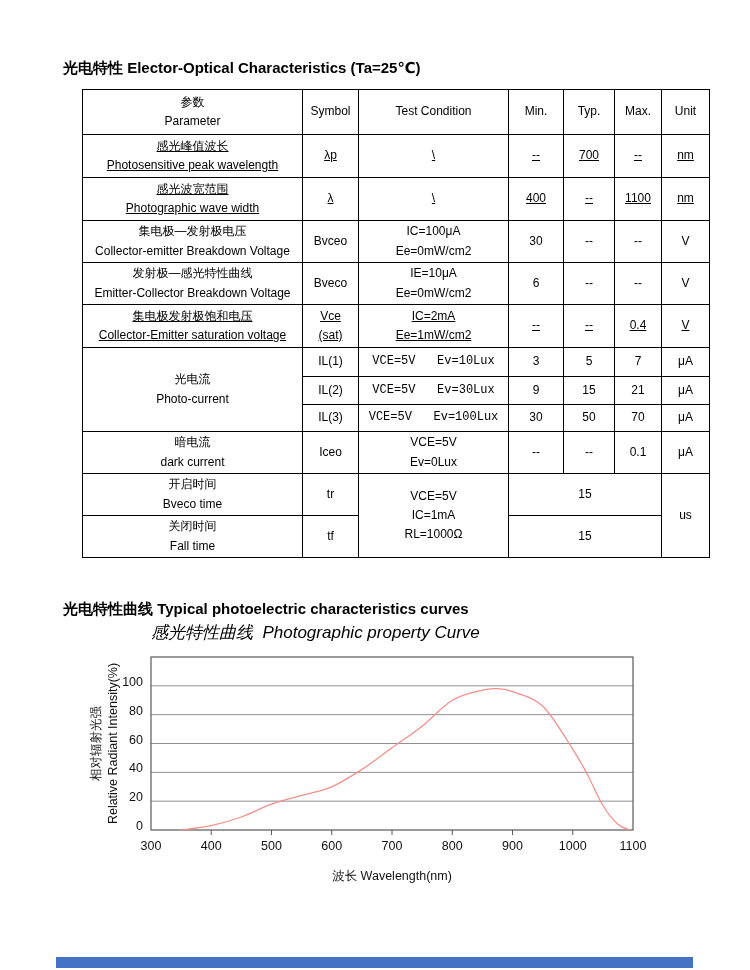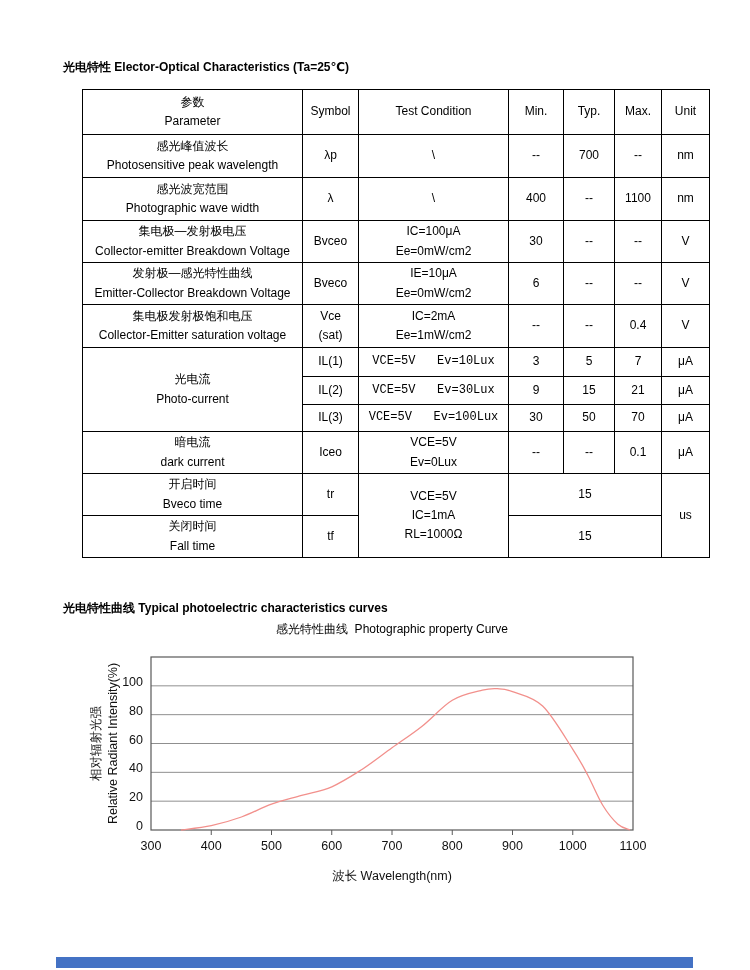--- a/index.html
+++ b/index.html
@@ -2,43 +2,43 @@
 <html><head>
 <meta charset="utf-8">
 <style>
   html,body{margin:0;padding:0;}
   body{
     width:750px;height:970px;position:relative;background:#ffffff;
     font-family:"Liberation Sans","DejaVu Sans",sans-serif;color:#000;
     overflow:hidden;
   }
   .section-title{
-    position:absolute;left:63px;font-size:12px;font-weight:bold;
+    position:absolute;left:63px;font-size:15px;font-weight:bold;
     letter-spacing:0;white-space:pre;
   }
   #title-eo{top:59px;}
   #title-curves{top:600px;}
 
   
   table.eo{
     position:absolute;left:63px;top:89px;width:627px;
     border-collapse:collapse;table-layout:fixed;font-size:12px;margin-left:19px;
   }
   table.eo td, table.eo th{
     border:1px solid #000;text-align:center;vertical-align:middle;
     font-weight:normal;padding:0 2px;line-height:1.6;
   }
   .pre{white-space:pre-wrap;font-family:Liberation Mono, monospace;}
-  tr.h45{height:45px;} tr.h43{height:43px;} tr.h42{height:42px;}
+  tr.h45{height:45px;} tr.h43{height:43px;text-decoration:underline;} tr.h42{height:42px;}
   tr.h29{height:29px;} tr.h28{height:28px;} tr.h27{height:27px;}
 
   
   #chart-title{
-    position:absolute;left:151px;top:621px;width:482px;text-align:center;
-    font-size:12px;white-space:pre;
+    position:absolute;left:151px;top:621px;width:482px;
+    font-size:17px;white-space:pre;font-style:italic;
   }
   #chart-svg{position:absolute;left:60px;top:645px;}
   #chart-svg text{font-family:"Liberation Sans","DejaVu Sans",sans-serif;font-size:12.5px;fill:#111;}
 
   
   #footer-bar{
     position:absolute;left:56px;top:957px;width:637px;height:11px;
   }
 </style>
 </head>

